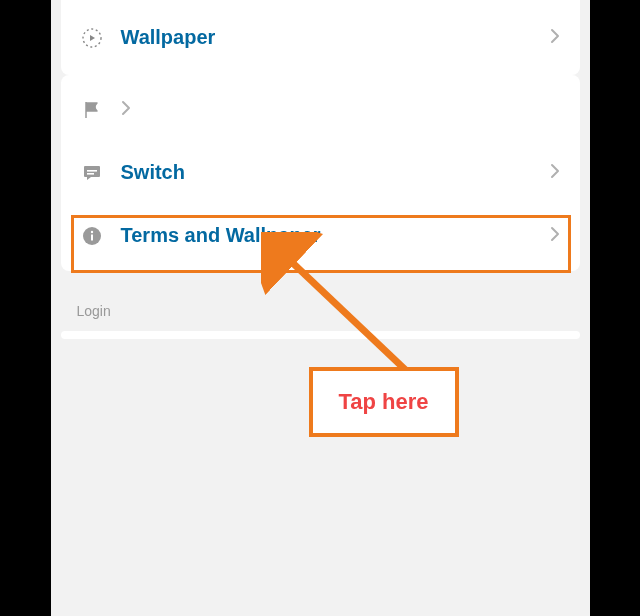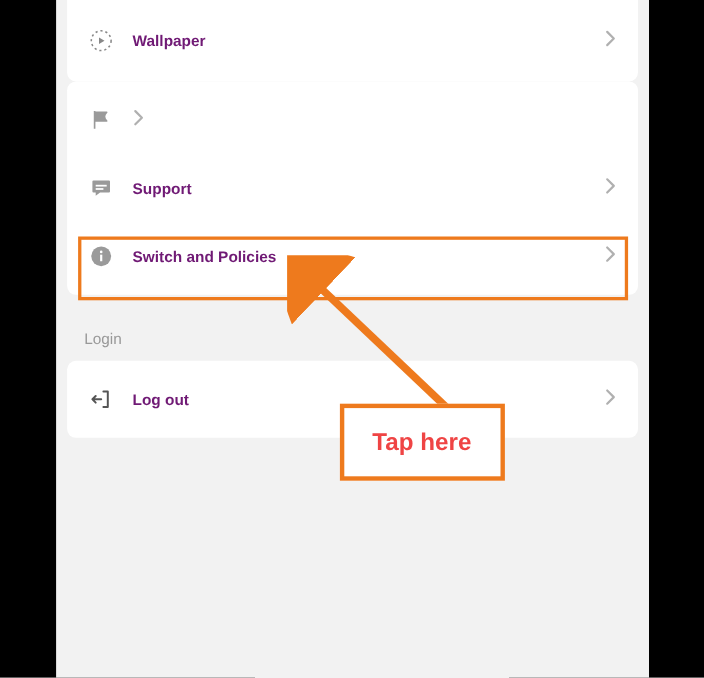--- a/index.html
+++ b/index.html
@@ -62,23 +62,23 @@
   .row .icon {
     width: 22px;
     height: 22px;
     margin-right: 18px;
     flex-shrink: 0;
     display: flex;
     align-items: center;
     justify-content: center;
   }
   .row .label {
-    font-size: 14px;
+    font-size: 20px;
     font-weight: 700;
-    color: #701a75;
+    color: #0369a1;
     flex-grow: 1;
   }
   .row .chev {
     color: #b0b0b0;
     flex-shrink: 0;
   }
   .row .avatar {
     width: 26px;
     height: 26px;
     border-radius: 50%;
@@ -146,61 +146,48 @@
       </span>
     </div>
     <div class="row">
       <span class="icon">
         <svg width="20" height="20" viewBox="0 0 20 20">
             <path d="M3 3 h14 a1 1 0 0 1 1 1 v9 a1 1 0 0 1 -1 1 H9 l-4 3 v-3 H3 a1 1 0 0 1 -1 -1 V4 a1 1 0 0 1 1 -1 z" fill="#9a9a9a"></path>
             <rect x="5" y="7" width="10" height="1.6" fill="#fff"></rect>
             <rect x="5" y="10" width="7" height="1.6" fill="#fff"></rect>
           </svg>
       </span>
-      <span class="label">Support</span>
+      <span class="label">Switch</span>
       <span class="chev">
         <svg width="10" height="16" viewBox="0 0 10 16">
             <path d="M2 2 L8 8 L2 14" fill="none" stroke="#b0b0b0" stroke-width="2" stroke-linecap="round" stroke-linejoin="round"></path>
           </svg>
       </span>
     </div>
     <div class="row">
       <span class="icon">
         <svg width="20" height="20" viewBox="0 0 20 20">
             <circle cx="10" cy="10" r="9" fill="#9a9a9a"></circle>
             <rect x="9" y="8.5" width="2" height="6" fill="#fff"></rect>
             <circle cx="10" cy="6" r="1.2" fill="#fff"></circle>
           </svg>
       </span>
-      <span class="label">Switch and Policies</span>
+      <span class="label">Terms and Wallpaper</span>
       <span class="chev">
         <svg width="10" height="16" viewBox="0 0 10 16">
             <path d="M2 2 L8 8 L2 14" fill="none" stroke="#b0b0b0" stroke-width="2" stroke-linecap="round" stroke-linejoin="round"></path>
           </svg>
       </span>
     </div>
   </div>
 
   
   <div class="section-header muted">Login</div>
 
   <div class="card" style="padding-top:4px; padding-bottom:4px;">
-    <div class="row">
-      <span class="icon">
-        <svg width="20" height="20" viewBox="0 0 20 20">
-            <path d="M12 3 h4 v14 h-4 M10 10 H2 M5 7 l-3 3 l3 3" fill="none" stroke="#555" stroke-width="1.8" stroke-linecap="round" stroke-linejoin="round"></path>
-          </svg>
-      </span>
-      <span class="label">Log out</span>
-      <span class="chev">
-        <svg width="10" height="16" viewBox="0 0 10 16">
-            <path d="M2 2 L8 8 L2 14" fill="none" stroke="#b0b0b0" stroke-width="2" stroke-linecap="round" stroke-linejoin="round"></path>
-          </svg>
-      </span>
-    </div>
   </div>
 
   
   <div class="highlight-box" style="left:20px; top:215px; width:500px; height:58px;"></div>
 
   <svg class="arrow-svg" style="left:210px; top:232px; width:190px; height:180px;" viewBox="0 0 190 180">
     <defs>
       <marker id="ah" markerWidth="12" markerHeight="12" refX="3" refY="6" orient="auto">
         <path d="M0 0 L12 6 L0 12 z" fill="#ee7a1d"></path>
       </marker>

